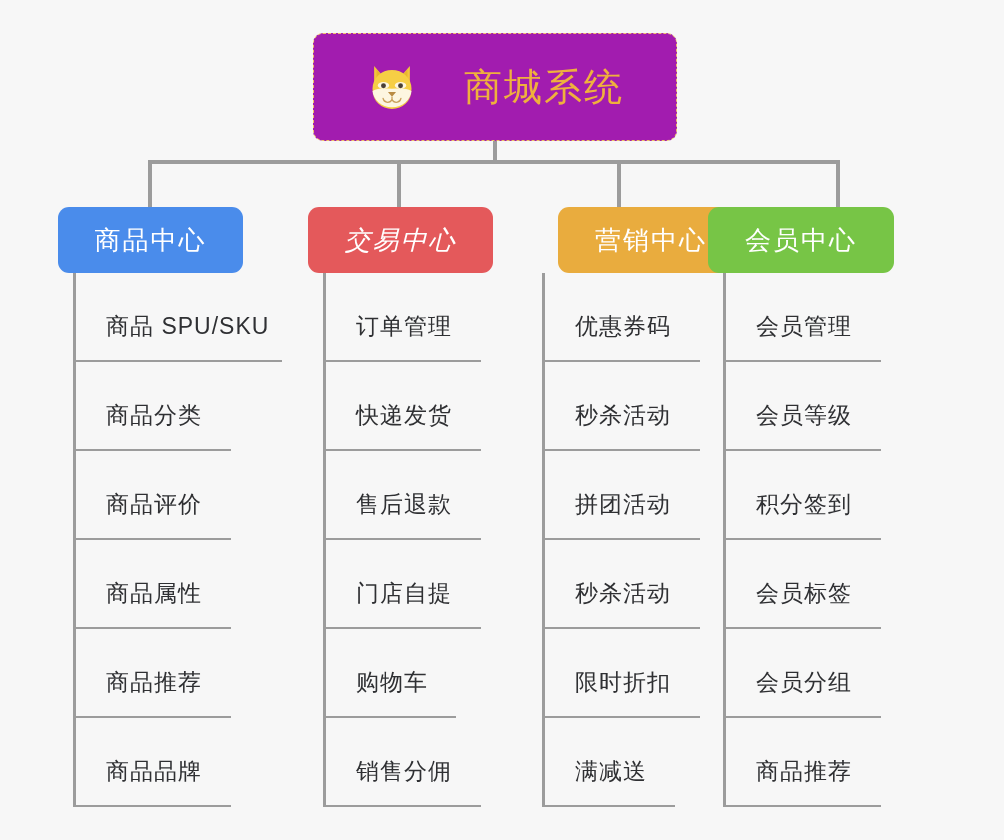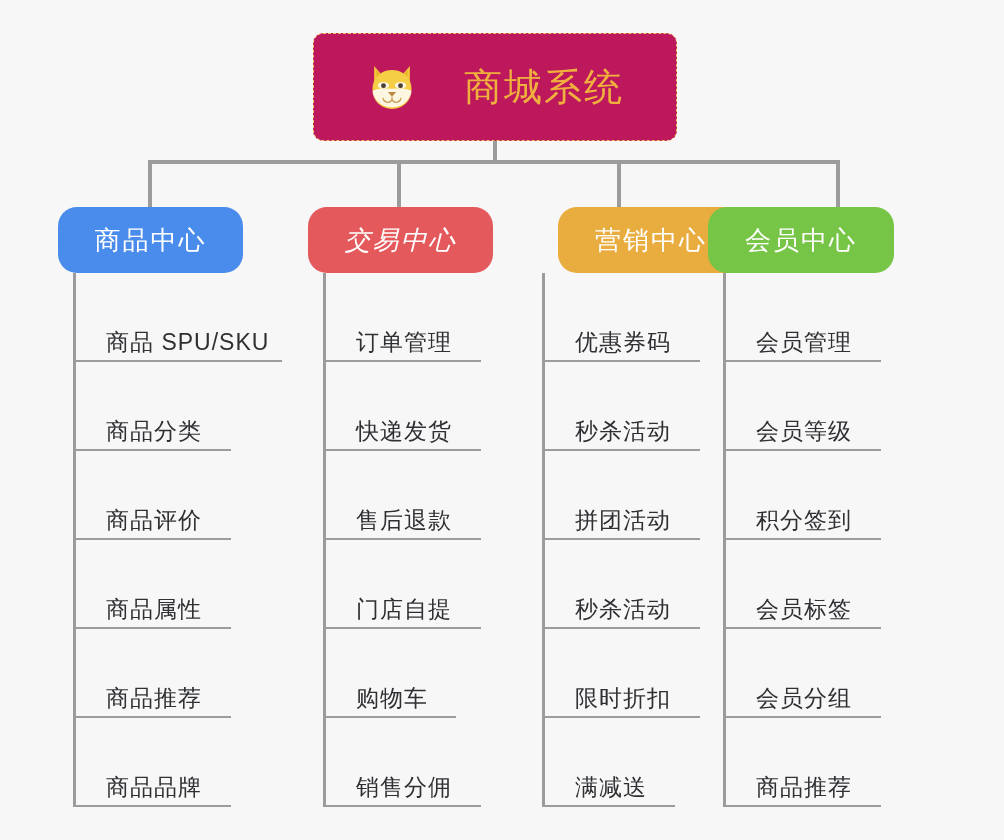--- a/index.html
+++ b/index.html
@@ -84,21 +84,21 @@
     position: absolute;
     top: 207px;
   }
   .column.c1 { left: 58px;  width: 300px; }
   .column.c2 { left: 308px; width: 250px; }
   .column.c3 { left: 527px; width: 250px; }
   .column.c4 { left: 708px; width: 250px; }
 
   .cat-box {
     height: 66px;
-    border-radius: 19px;
+    border-radius: 11px;
     display: flex;
     align-items: center;
     justify-content: center;
     color: #ffffff;
     font-size: 26px;
     letter-spacing: 2px;
     box-sizing: border-box;
   }
   .column.c1 .cat-box { width: 185px; }
   .column.c2 .cat-box { width: 185px; font-style: italic; }
@@ -112,21 +112,21 @@
     padding-left: 0;
     border-left: 3px solid #9c9c9c;
     margin-top: 0;
   }
   .leaf-item {
     position: relative;
     height: 89px;
     box-sizing: border-box;
     display: flex;
     align-items: flex-end;
-    padding-bottom: 7px;
+    padding-bottom: 23px;
   }
   .leaf-label {
     display: inline-block;
     margin-left: 30px;
     font-size: 23px;
     color: #2f3033;
     letter-spacing: 1px;
     white-space: nowrap;
     line-height: 1.1;
   }
@@ -136,21 +136,21 @@
     bottom: 0;
     height: 2px;
     background: #9c9c9c;
   }
 </style>
 </head>
 <body style="background: rgb(247, 247, 247);">
 
 <div id="mindmap">
 
-  <div class="root-node" style="background: #be185d; border-color: rgb(240, 192, 104); gap: 46px;">
+  <div class="root-node" style="background: #a21caf; border-color: rgb(240, 192, 104); gap: 46px;">
     <svg class="root-icon" viewBox="0 0 64 64" aria-hidden="true">
       <path d="M10 6 L10 28 L22 20 Z" fill="#f2c53d"></path>
       <path d="M54 6 L54 28 L42 20 Z" fill="#f2c53d"></path>
       <path d="M13 10 L13 25 L21 20 Z" fill="#e8b52f"></path>
       <path d="M51 10 L51 25 L43 20 Z" fill="#e8b52f"></path>
       <ellipse cx="32" cy="34" rx="24" ry="23" fill="#f6ce45"></ellipse>
       <path d="M8 36 a24 23 0 0 0 48 0 a24 20 0 0 1 -48 0 z" fill="#f6ce45"></path>
       <path d="M32 57 c-13 0 -23 -9 -24 -20 c6 -4 14 -3 24 -3 c10 0 18 -1 24 3 c-1 11 -11 20 -24 20 z" fill="#fdf6e0"></path>
       <ellipse cx="21.5" cy="30" rx="7" ry="4.2" fill="#fdf6e0"></ellipse>
       <ellipse cx="42.5" cy="30" rx="7" ry="4.2" fill="#fdf6e0"></ellipse>

